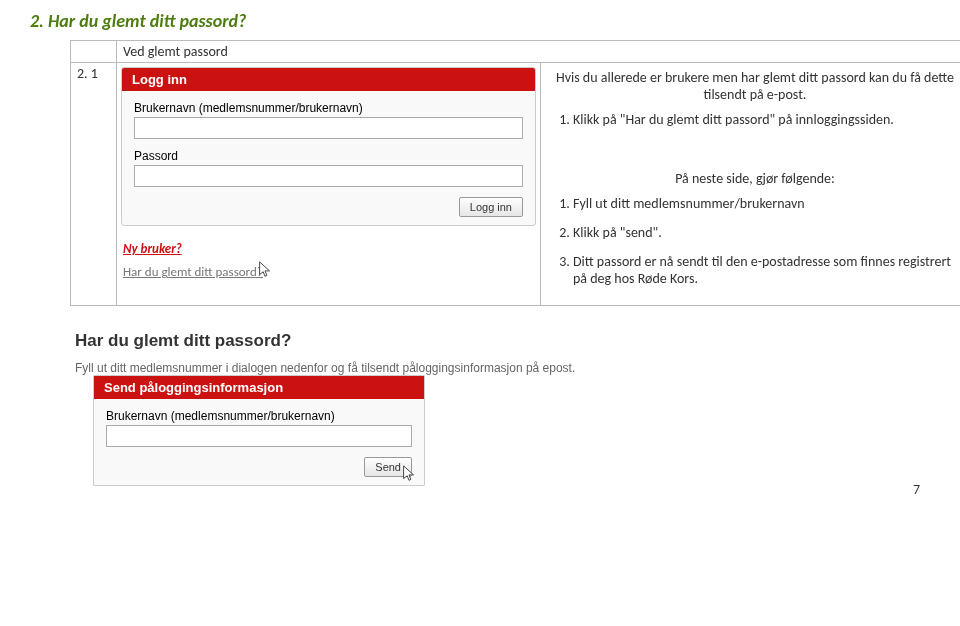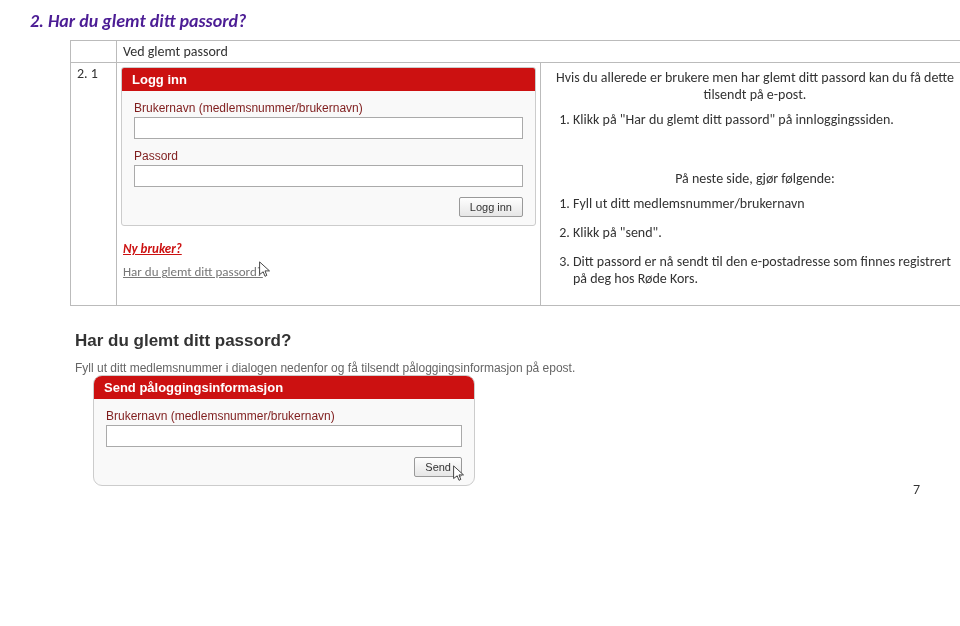--- a/index.html
+++ b/index.html
@@ -9,21 +9,21 @@
       color: #333;
       background: #fff;
       width: 960px;
       padding: 10px 30px 20px 30px;
       position: relative;
     }
     h2.heading {
       font-style: italic;
       font-weight: bold;
       font-size: 18px;
-      color: #4c1d95;
+      color: #4d7c0f;
       margin-bottom: 8px;
     }
     table.layout {
       border-collapse: collapse;
       width: 100%;
       margin-left: 40px;
     }
     table.layout td {
       border: 1px solid #bbb;
       vertical-align: top;
@@ -46,21 +46,21 @@
       overflow: hidden;
     }
     .login-title {
       background: #c11;
       color: #fff;
       font-weight: bold;
       padding: 4px 10px;
       font-size: 13px;
     }
     .login-body { padding: 10px 12px 8px 12px; }
-    .form-label { font-size: 12px; color: #7f1d1d; margin-bottom: 2px; display:block;}
+    .form-label { font-size: 12px; color: #000000; margin-bottom: 2px; display:block;}
     .form-input {
       width: 100%;
       border: 1px solid #aaa;
       background: #fff;
       height: 22px;
       padding: 2px 4px;
       font-size: 12px;
       margin-bottom: 10px;
     }
     .btn-row { text-align: right; }
@@ -109,24 +109,24 @@
       width: 600px;
     }
     .lower-panel h3 {
       font-size: 17px;
       font-weight: bold;
       color: #333;
       margin-bottom: 10px;
     }
     .lower-panel p { font-size: 12px; color: #666; margin-bottom: 0; }
     .send-box {
-      width: 382px;
+      width: 332px;
       border: 1px solid #ccc;
       background: #f9f9f9;
-      border-radius: 9px;
+      border-radius: 1px;
       overflow: hidden;
       margin-left: 18px;
     }
     .page-num {
       position: absolute;
       right: 40px;
       bottom: 8px;
       font-size: 14px;
       color: #333;
     }

